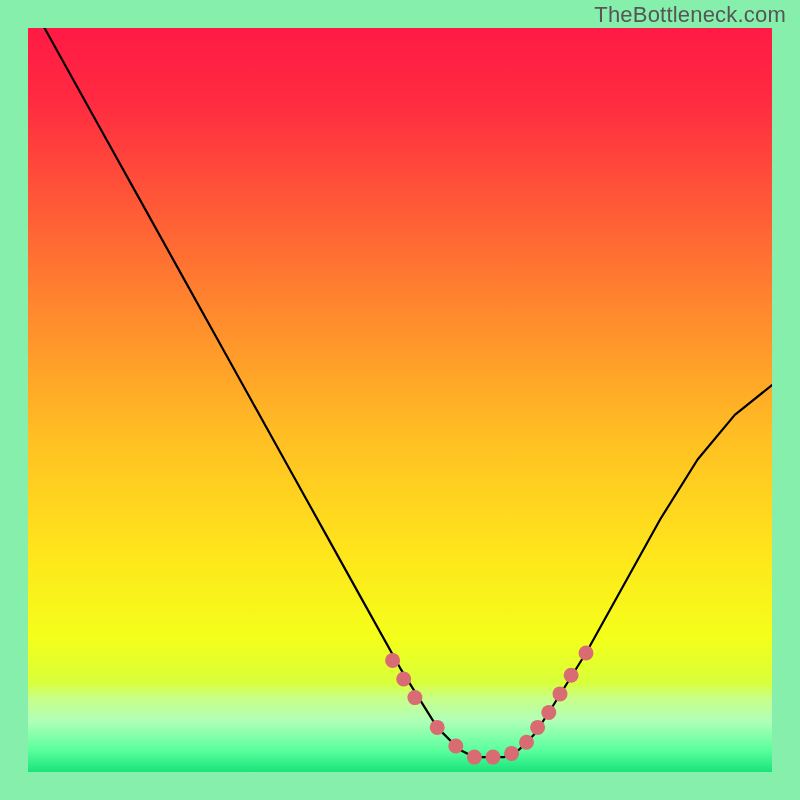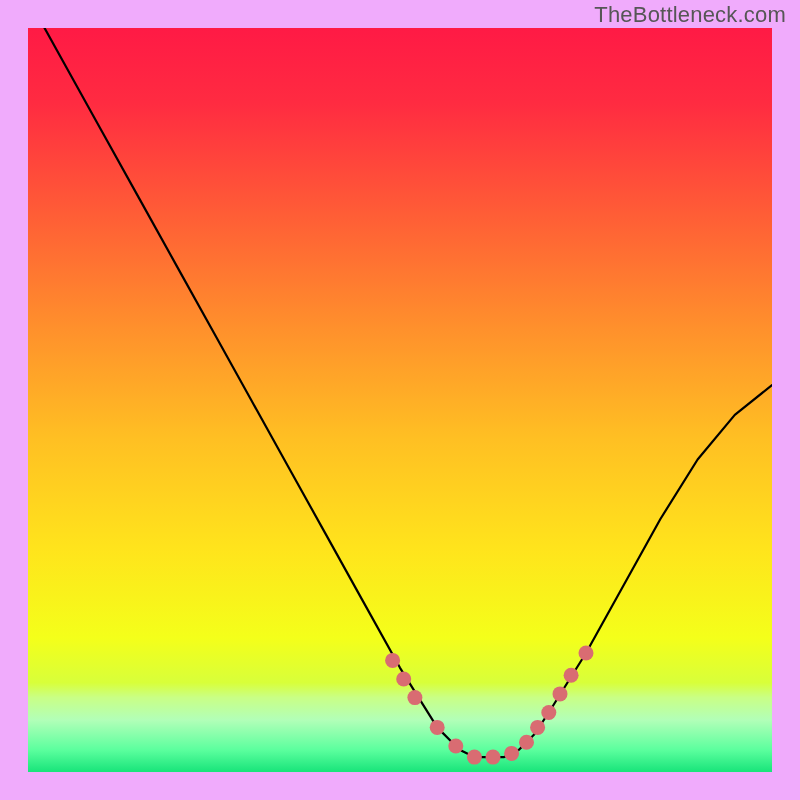--- a/index.html
+++ b/index.html
@@ -7,21 +7,21 @@
     padding: 0;
     width: 800px;
     height: 800px;
     background: #000;
     overflow: hidden;
   }
   .frame {
     position: relative;
     width: 800px;
     height: 800px;
-    background: #f0abfc;
+    background: #86efac;
   }
   .watermark {
     position: absolute;
     top: 2px;
     right: 14px;
     font-family: Arial, Helvetica, sans-serif;
     font-size: 22px;
     color: #565656;
     letter-spacing: 0.2px;
     font-weight: 400;

